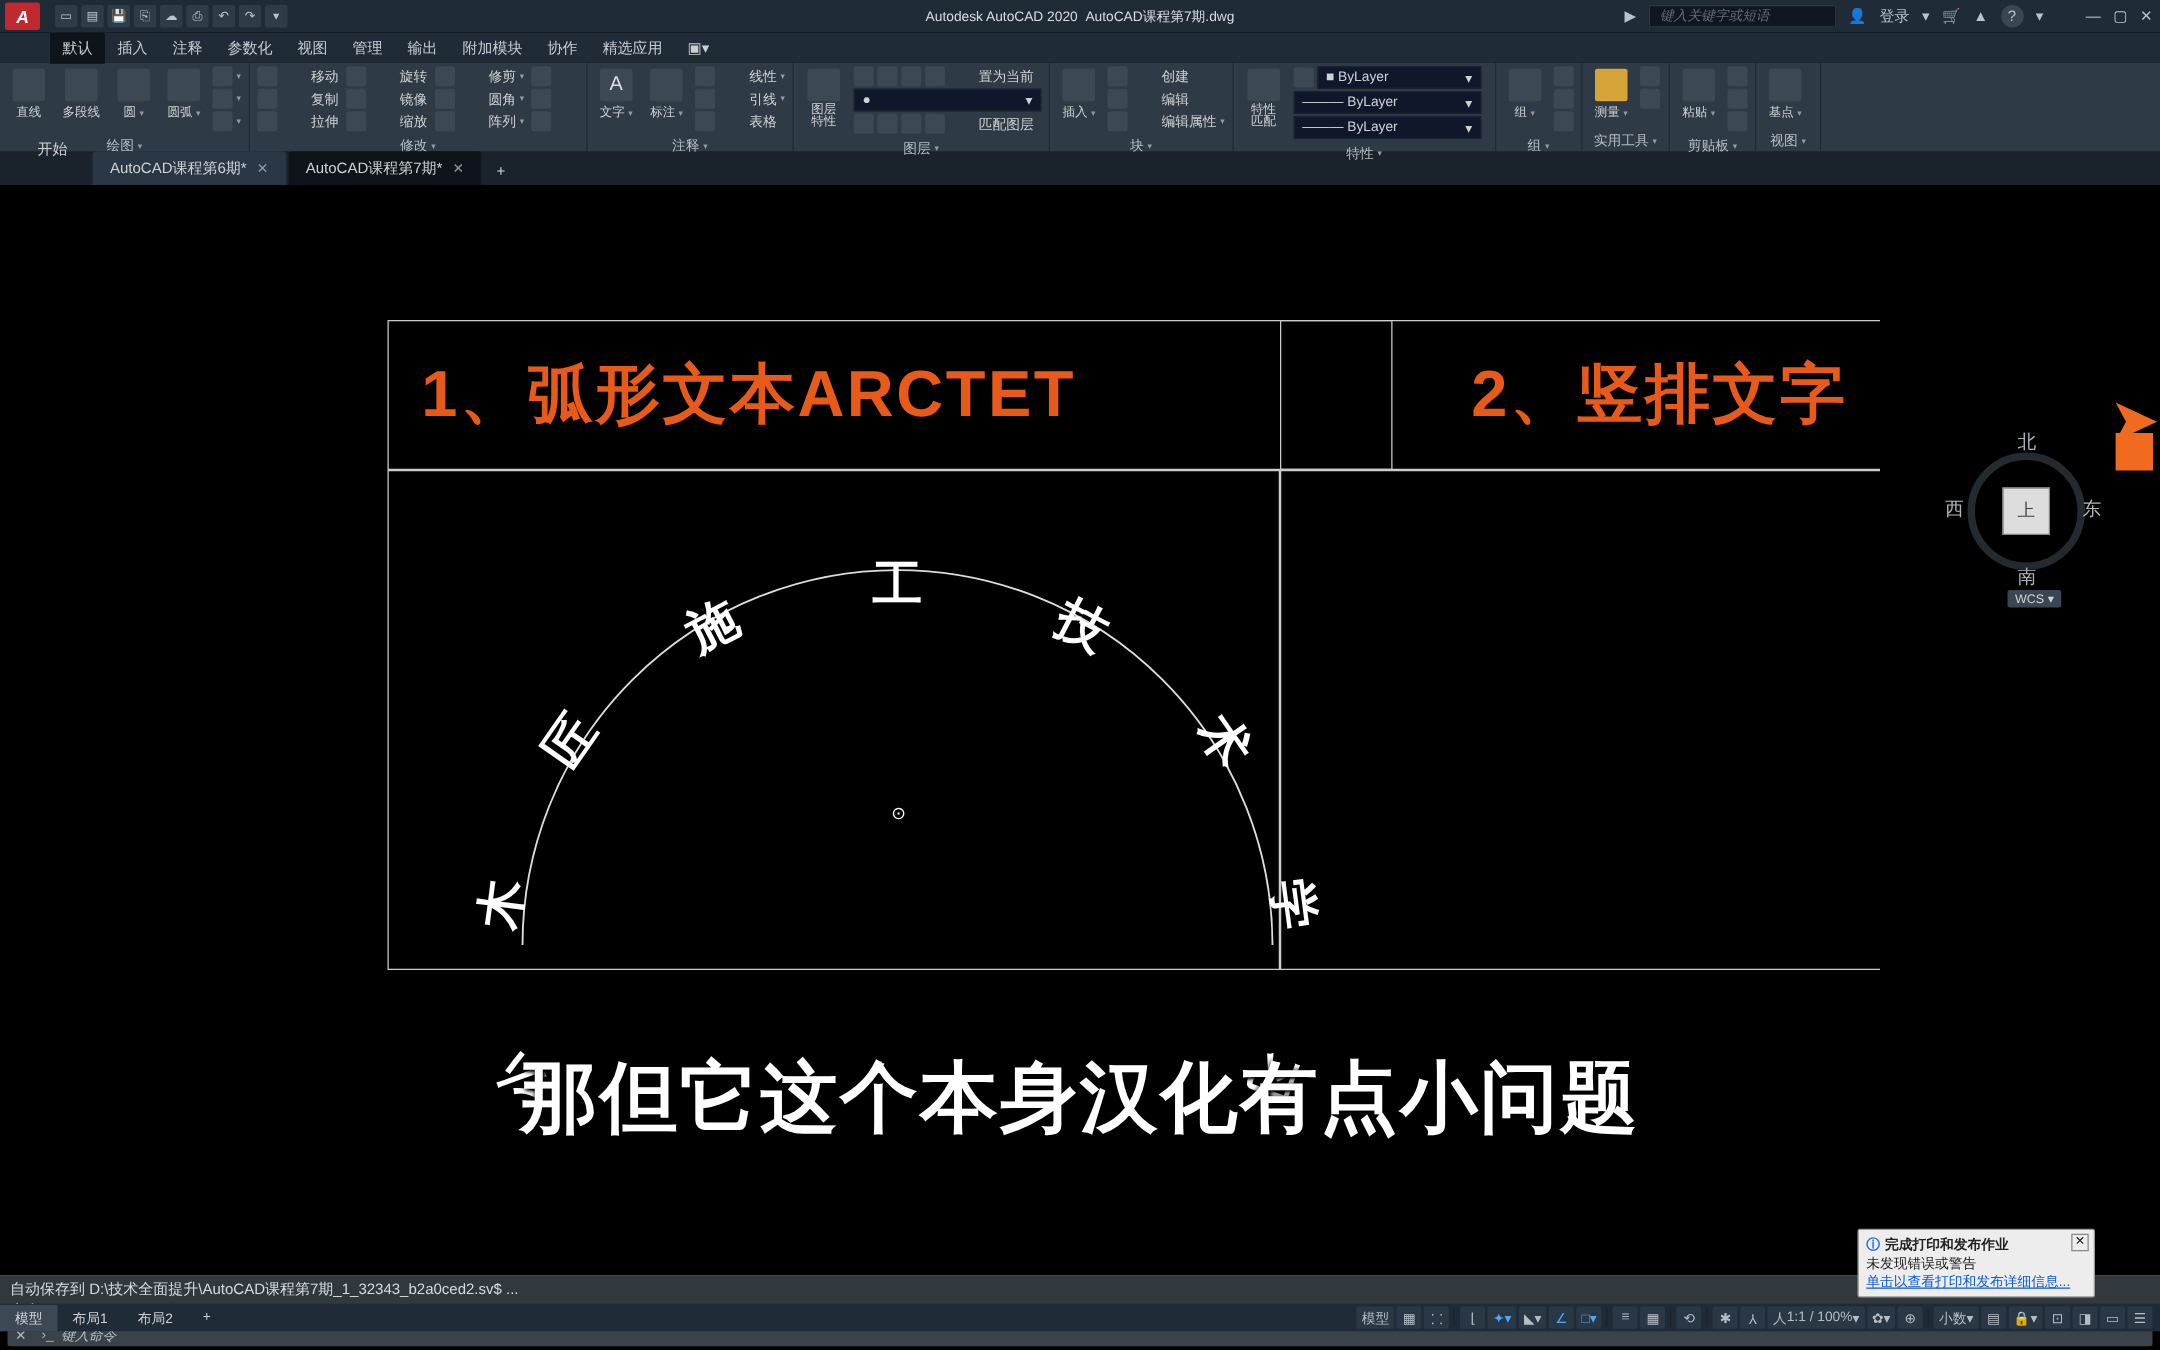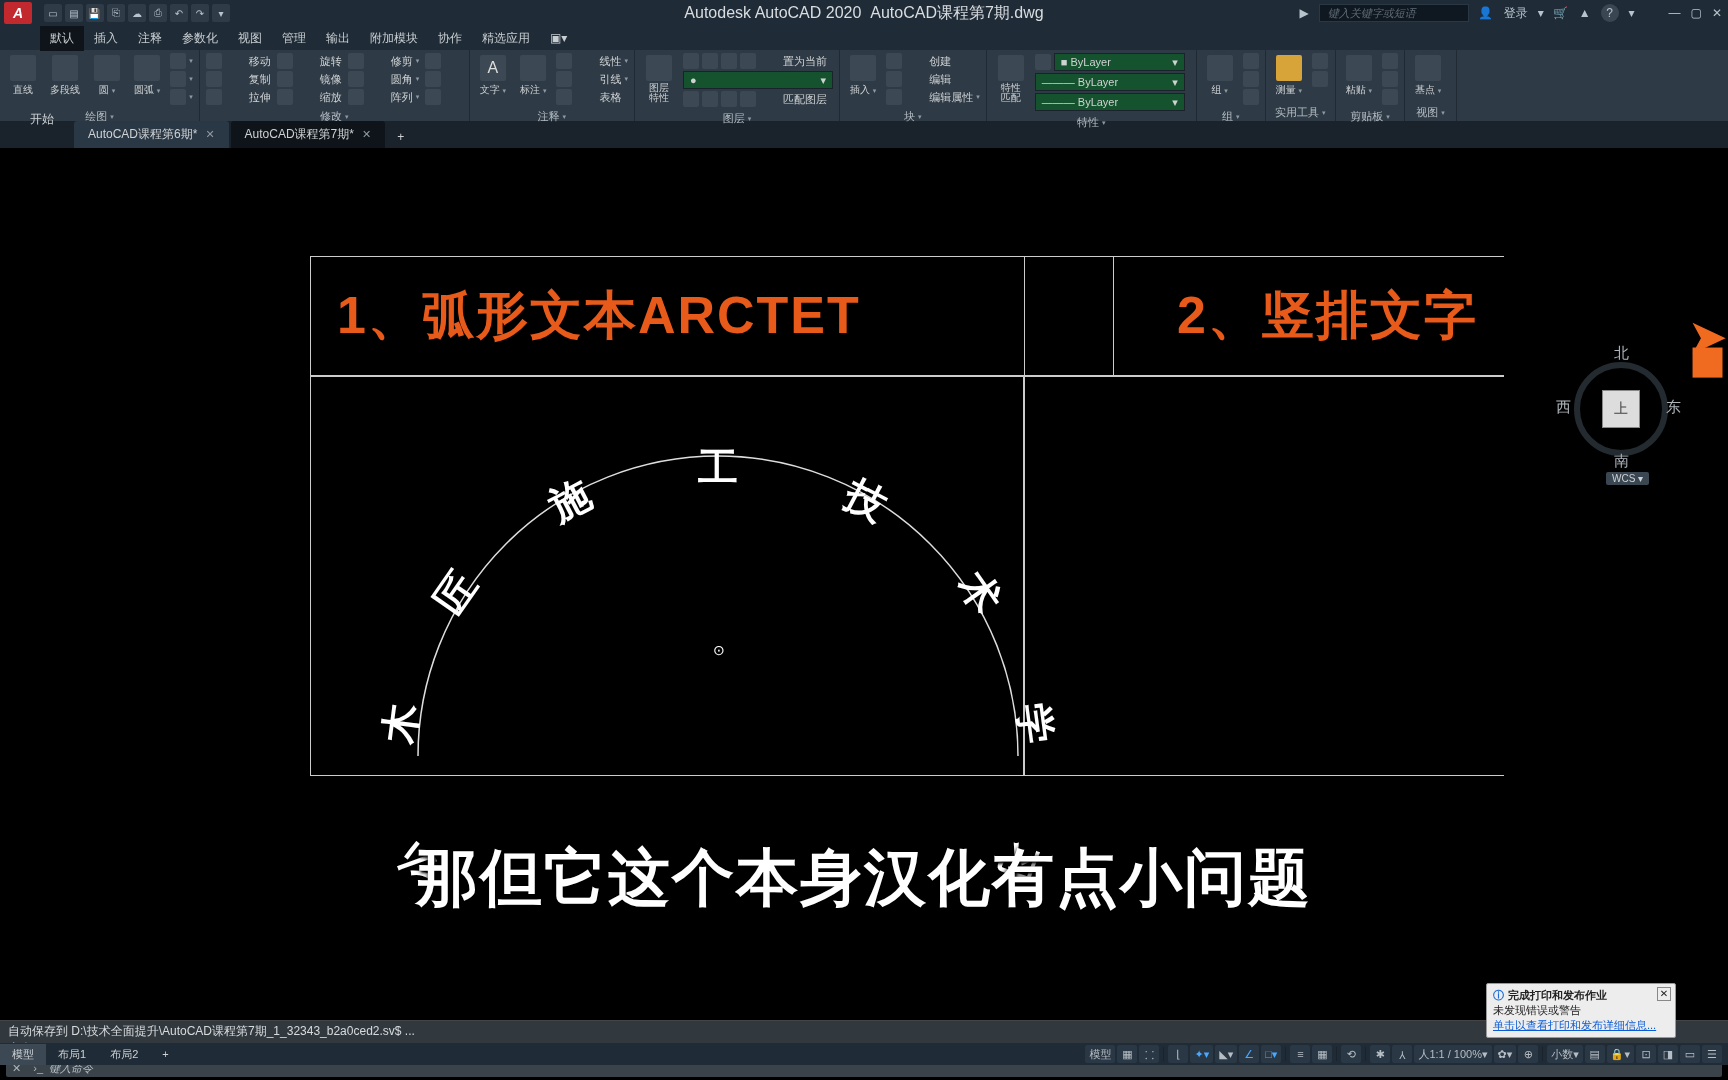--- a/index.html
+++ b/index.html
@@ -1,40 +1,40 @@
 <!DOCTYPE html>
 <html><head>
 <meta charset="utf-8">
 <style>
 * { margin: 0; padding: 0; box-sizing: border-box; font-family: "Microsoft YaHei", sans-serif; user-select: none; }
 body { background: #000; width: 1728px; height: 1080px; overflow: hidden; position: relative; color: #cfd2d4; }
 .title-bar { height: 26px; background: #1f2b36; display: flex; align-items: center; position: relative; }
 .app-logo { width: 28px; height: 22px; background: #c1292e; margin: 2px 8px 2px 4px; font-weight: bold; color: #fff; display: flex; align-items: center; justify-content: center; font-style: italic; font-size: 14px; border-radius: 2px; }
 .qat { display: flex; gap: 3px; margin-left: 4px; }
 .qat-btn { width: 18px; height: 18px; background: #2f3c48; border-radius: 2px; display: flex; align-items: center; justify-content: center; font-size: 10px; color: #b7c4cd; }
-.title-center { position: absolute; left: 50%; transform: translateX(-50%); font-size: 16px; color: #d9dde0; }
+.title-center { position: absolute; left: 50%; transform: translateX(-50%); font-size: 11px; color: #d9dde0; }
 .title-right { position: absolute; right: 6px; display: flex; align-items: center; gap: 10px; }
 .search-box { background: #0f1720; border: 1px solid #2a3744; font-size: 11px; color: #5e6b76; font-style: italic; padding: 1px 8px; width: 150px; height: 18px; line-height: 14px; }
 .title-icon { font-size: 12px; color: #b7c4cd; cursor: pointer; }
 .menu-bar { height: 24px; background: #1f2b36; display: flex; align-items: center; padding-left: 40px; font-size: 12px; }
 .menu-item { padding: 4px 10px; color: #c7cdd1; }
 .menu-item.active { background: #0e1419; }
 .ribbon { height: 72px; background: #2e3a45; display: flex; border-bottom: 1px solid #1a232c; }
 .ribbon-panel { border-right: 1px solid #1f2a34; padding: 3px 6px 1px 6px; display: flex; flex-direction: column; justify-content: space-between; }
 .panel-body { display: flex; gap: 6px; align-items: flex-start; flex: 1; }
 .panel-label { font-size: 11px; color: #b6bec5; text-align: center; margin-top: 4px; display: flex; justify-content: center; align-items: center; gap: 3px; }
 .big-btn { display: flex; flex-direction: column; align-items: center; gap: 2px; padding: 2px 4px; }
 .big-icon { width: 26px; height: 26px; background: #3c4954; border-radius: 2px; }
 .big-label { font-size: 10px; color: #cfd2d4; text-align: center; white-space: nowrap; }
 .tri { font-size: 7px; color: #8f9aa4; }
 .small-grid { display: flex; flex-direction: column; gap: 2px; }
 .small-row { display: flex; gap: 3px; align-items: center; }
 .small-icon { width: 16px; height: 16px; background: #3c4954; border-radius: 2px; }
 .small-label { font-size: 11px; color: #cfd2d4; white-space: nowrap; margin-left: 24px; }
-.combo { background: #14532d; border: 1px solid #1a232c; font-size: 11px; color: #cfd2d4; padding: 5px 6px; height: 18px; display: flex; align-items: center; justify-content: space-between; }
+.combo { background: #0f172a; border: 1px solid #1a232c; font-size: 11px; color: #cfd2d4; padding: 5px 6px; height: 18px; display: flex; align-items: center; justify-content: space-between; }
 .file-tabs { height: 26px; background: #1a232c; display: flex; align-items: flex-end; padding-left: 12px; }
 .file-tab { background: #0e1419; color: #cfd2d4; font-size: 12px; padding: 5px 14px; display: flex; align-items: center; gap: 8px; border-top-left-radius: 3px; border-top-right-radius: 3px; margin-right: 2px; }
 .file-tab.inactive { background: #2a3744; }
 .file-tab .x { font-size: 11px; color: #8f9aa4; }
 .file-tab.start { background: transparent; padding: 20px 18px; }
 .canvas { position: absolute; top: 148px; left: 0; right: 0; bottom: 60px; background: #000; }
 .cell { position: absolute; border: 1px solid #ccc; display: flex; align-items: center; padding: 0 26px; }
 .head-text { color: #e85a1a; font-size: 52px; font-weight: bold; letter-spacing: 2px; }
 svg.arc { position: absolute; }
 .arc-text { position: absolute; color: #fff; font-size: 40px; font-weight: bold; }

